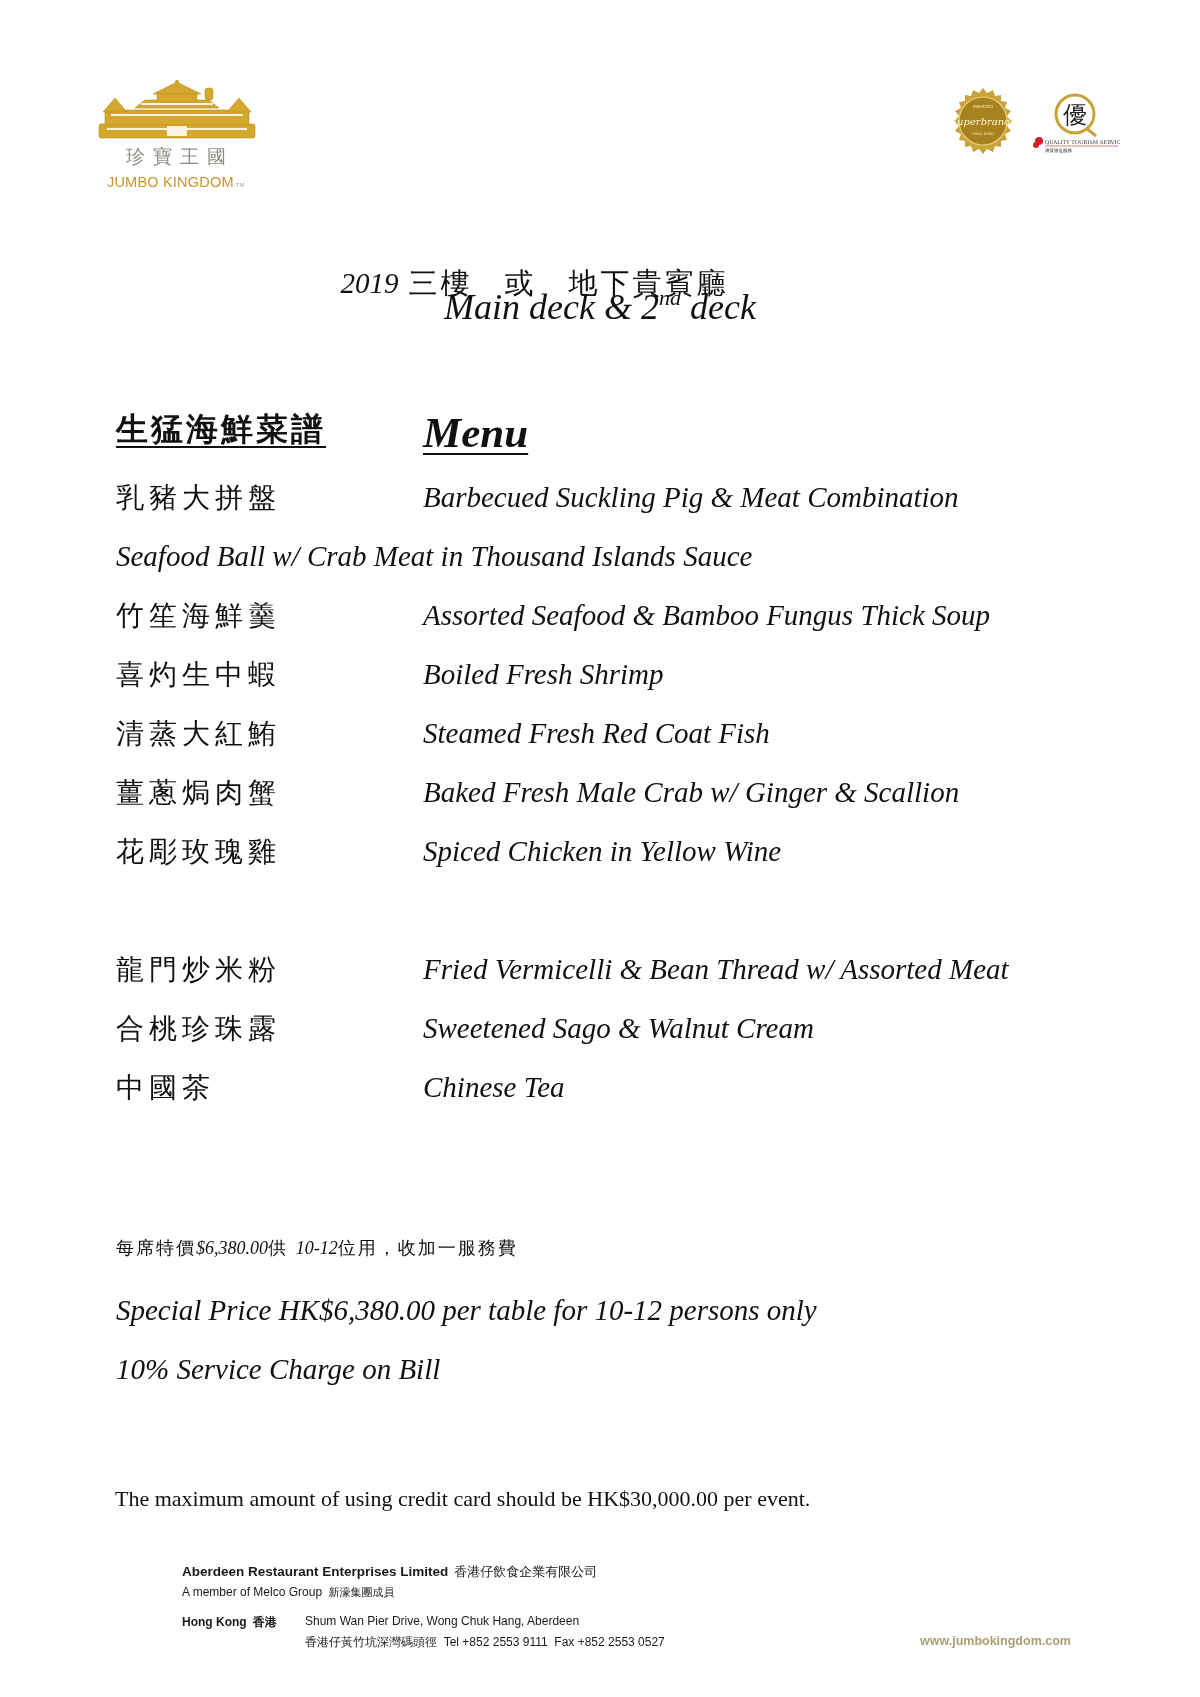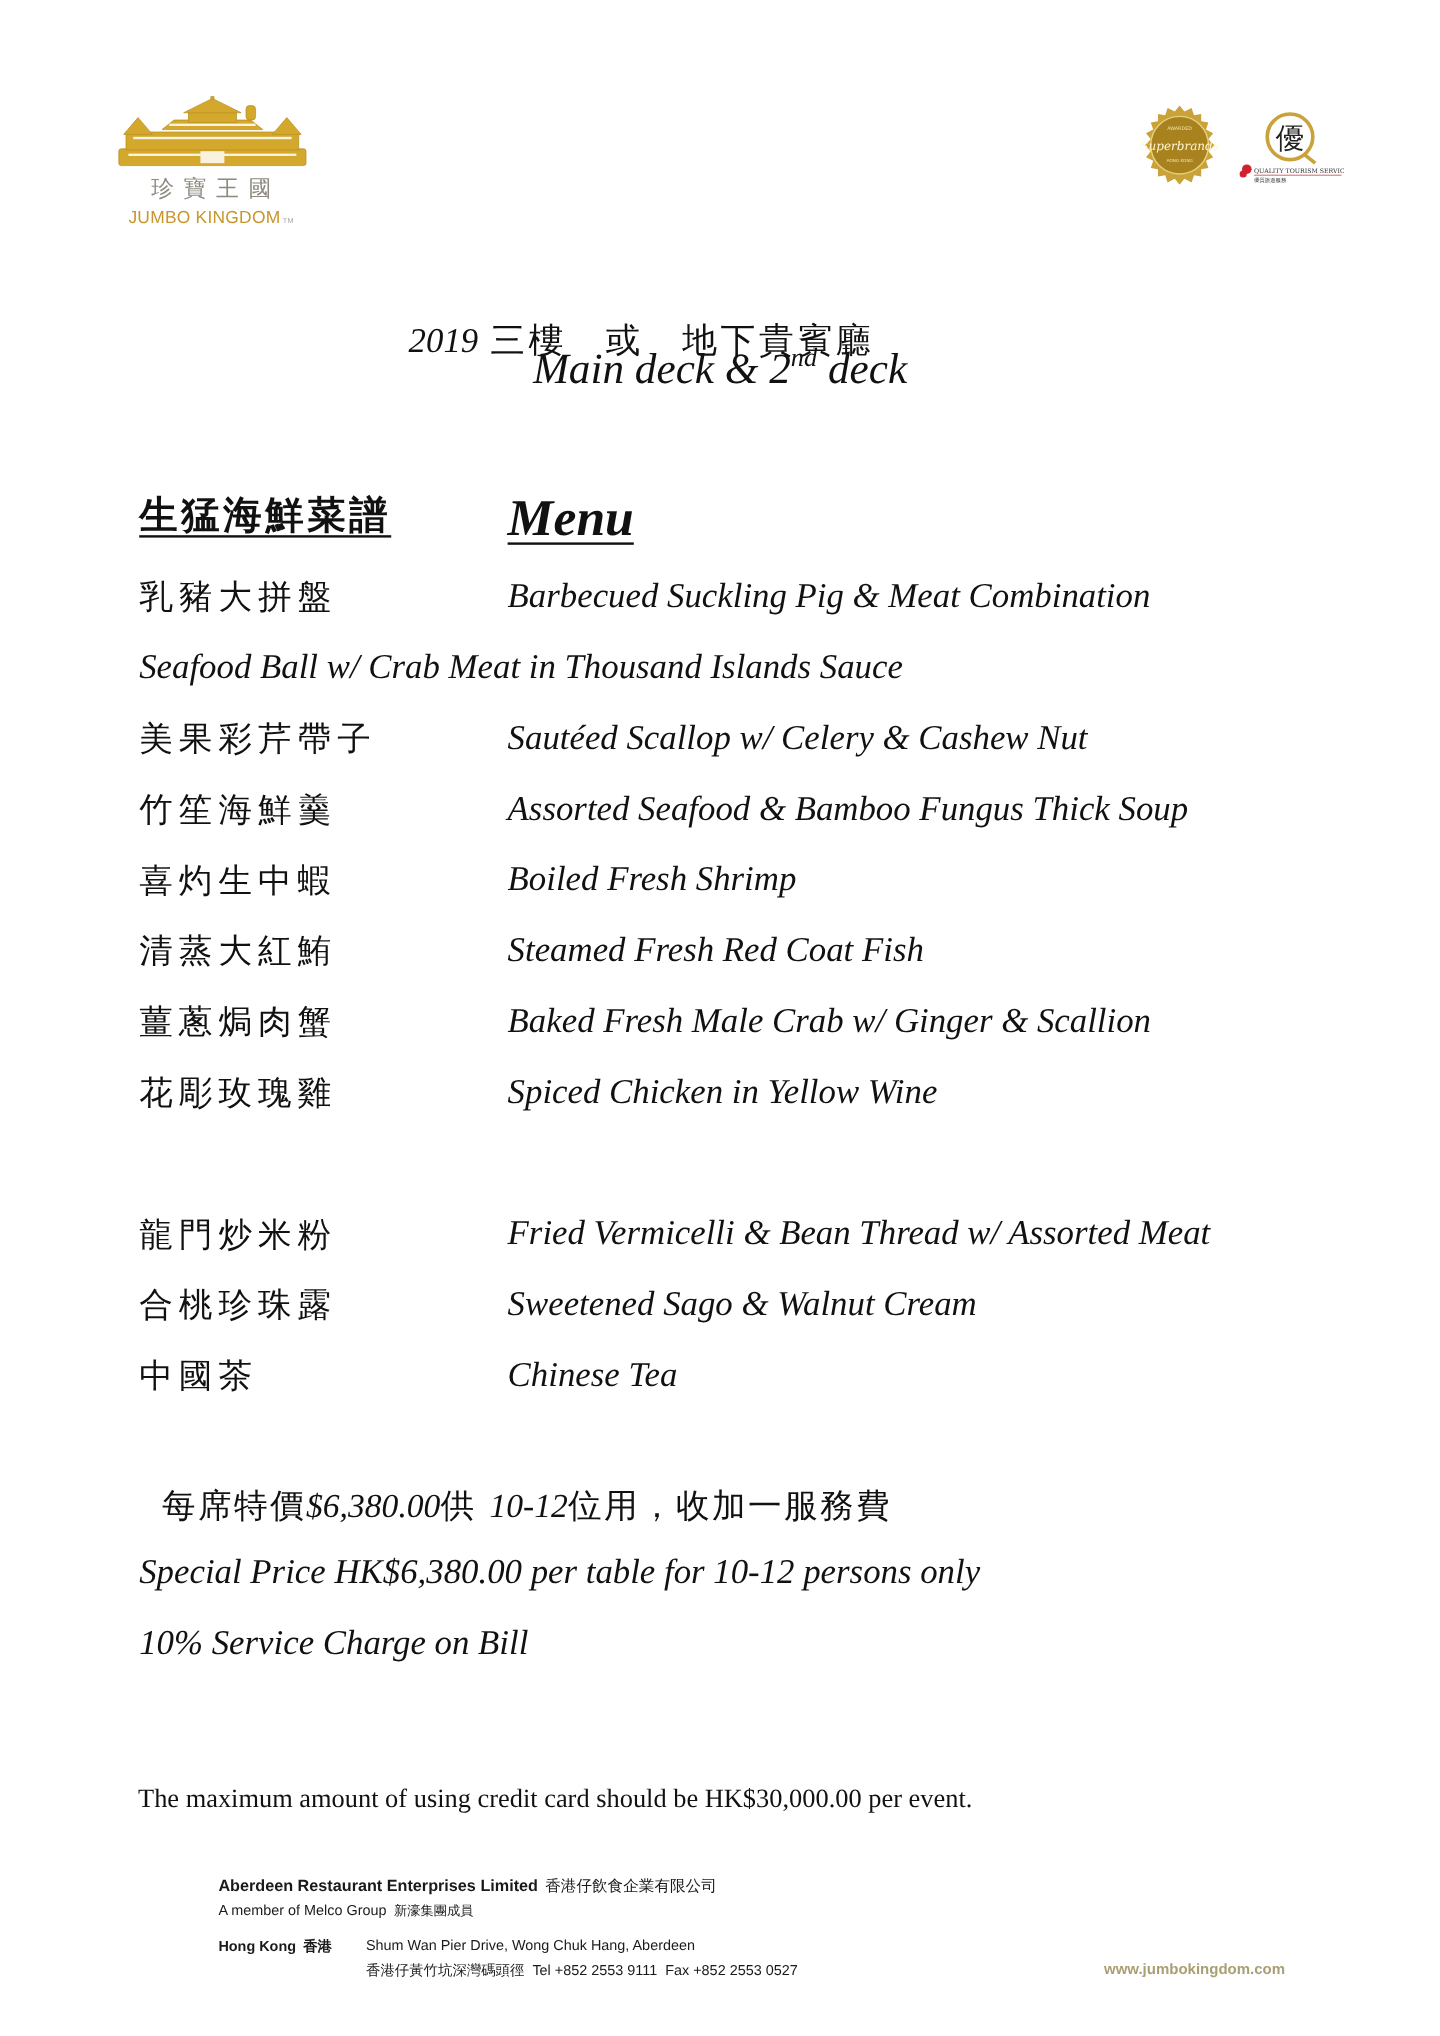--- a/index.html
+++ b/index.html
@@ -26,21 +26,21 @@
   
   .menu-head-cn { left: 116px; top: 408px; font-family: "DejaVu Serif", serif; font-weight: bold; font-size: 32px; letter-spacing: 3px; text-decoration: underline; text-underline-offset: 6px; text-decoration-thickness: 2px; }
   .menu-head-en { left: 423px; top: 408px; font-family: "Liberation Serif", serif; font-weight: bold; font-style: italic; font-size: 43px; text-decoration: underline; text-underline-offset: 6px; text-decoration-thickness: 2px; }
 
   .menu-list { left: 116px; top: 468px; width: 1000px; margin: 0; padding: 0; list-style: none; }
   .menu-row { height: 59px; display: flex; align-items: center; }
   .menu-cn { width: 307px; font-family: "DejaVu Serif", serif; font-size: 28px; letter-spacing: 5px; }
   .menu-en { font-family: "Liberation Serif", serif; font-style: italic; font-size: 29px; }
 
   
-  .price-cn { left: 116px; top: 1236px; font-family: "DejaVu Serif", serif; font-size: 28px; letter-spacing: 2px; margin-left: 19px; }
+  .price-cn { left: 116px; top: 1236px; font-family: "DejaVu Serif", serif; font-size: 18px; letter-spacing: 2px; }
   .price-cn .num { font-family: "Liberation Serif", serif; font-style: italic; letter-spacing: 0; }
   .price-en { left: 116px; top: 1294px; font-family: "Liberation Serif", serif; font-style: italic; font-size: 29px; }
   .service-en { left: 116px; top: 1353px; font-family: "Liberation Serif", serif; font-style: italic; font-size: 29px; }
 
   .credit-note { left: 115px; top: 1486px; font-family: "Liberation Serif", serif; font-size: 22px; }
 
   
   .footer { font-family: "Liberation Sans", sans-serif; color: #1a1a1a; }
   .f-company { left: 182px; top: 1563px; font-size: 13.5px; font-weight: bold; }
   .f-company-cn { font-weight: normal; margin-left: 6px; font-family: "DejaVu Sans", sans-serif; font-size: 13px; }
@@ -117,24 +117,20 @@
 
 <ul class="abs menu-list">
   <li class="menu-row">
       <span class="menu-cn">乳豬大拼盤</span>
       <span class="menu-en">Barbecued Suckling Pig &amp; Meat Combination</span>
     </li>
   <li class="menu-row">
       <span class="menu-en">Seafood Ball w/ Crab Meat in Thousand Islands Sauce</span>
     </li>
   <li class="menu-row">
-      <span class="menu-cn">美果彩芹帶子</span>
-      <span class="menu-en">Sautéed Scallop w/ Celery &amp; Cashew Nut</span>
-    </li>
-  <li class="menu-row">
       <span class="menu-cn">竹笙海鮮羹</span>
       <span class="menu-en">Assorted Seafood &amp; Bamboo Fungus Thick Soup</span>
     </li>
   <li class="menu-row">
       <span class="menu-cn">喜灼生中蝦</span>
       <span class="menu-en">Boiled Fresh Shrimp</span>
     </li>
   <li class="menu-row">
       <span class="menu-cn">清蒸大紅鮪</span>
       <span class="menu-en">Steamed Fresh Red Coat Fish</span>

